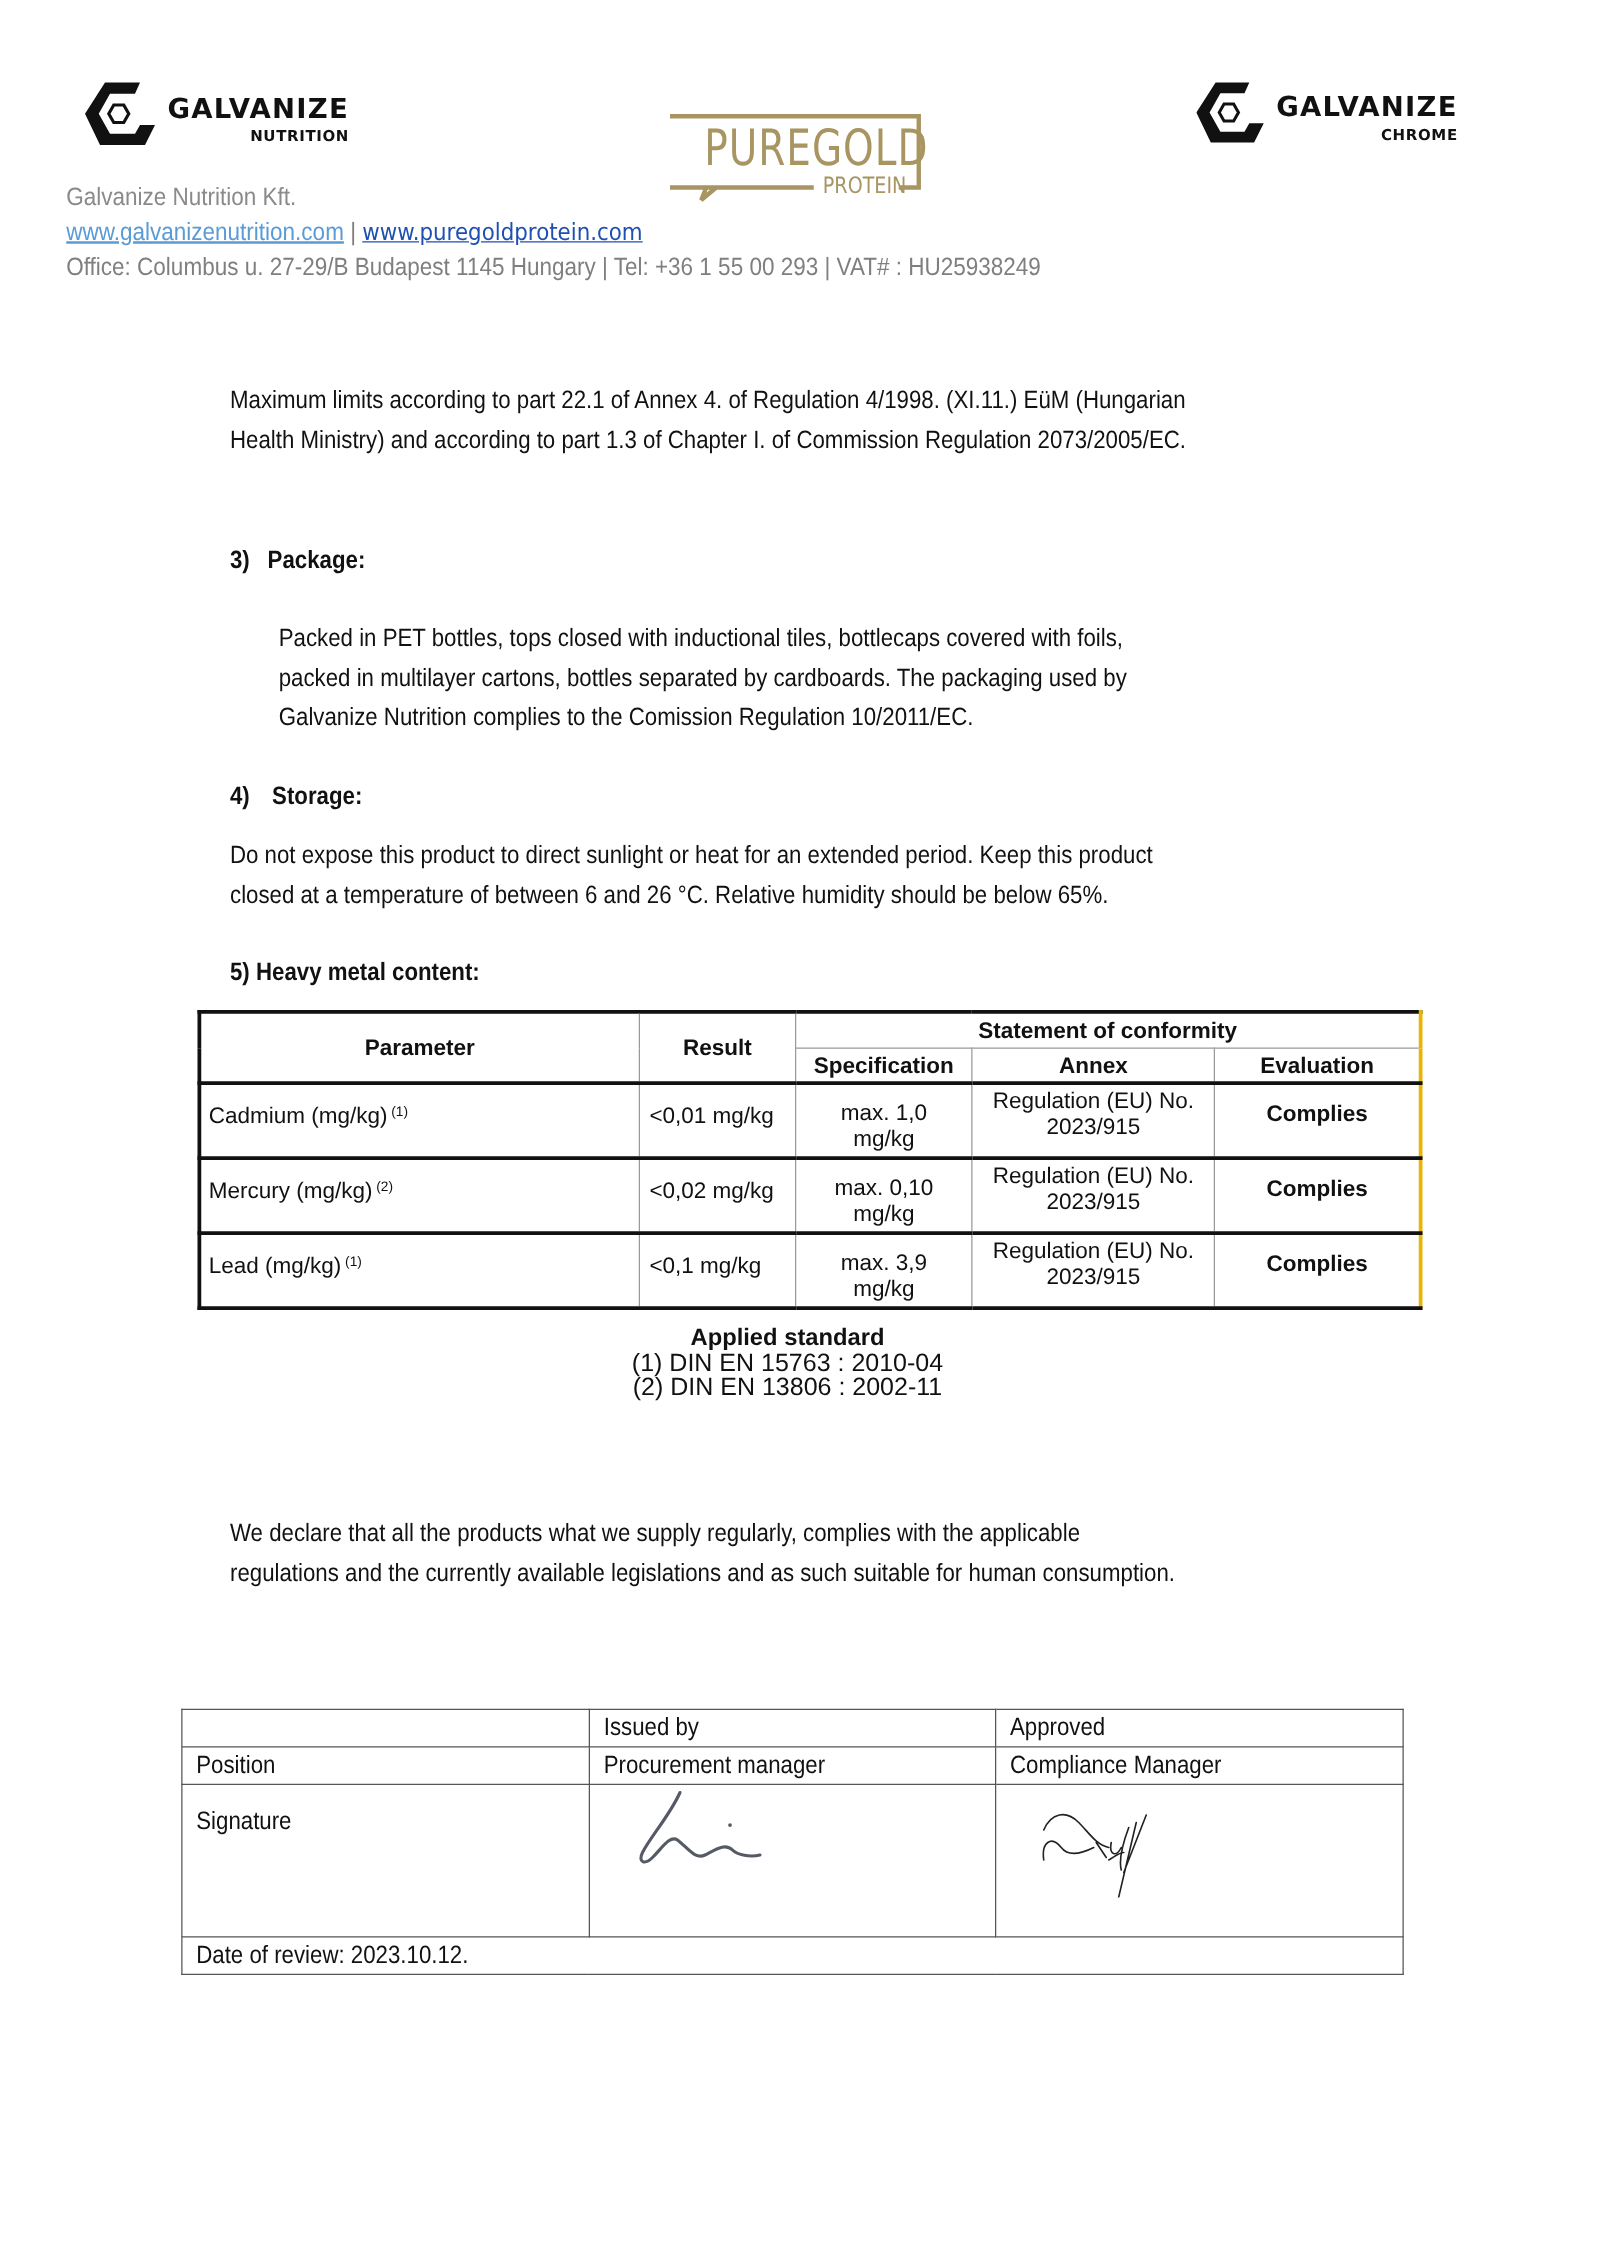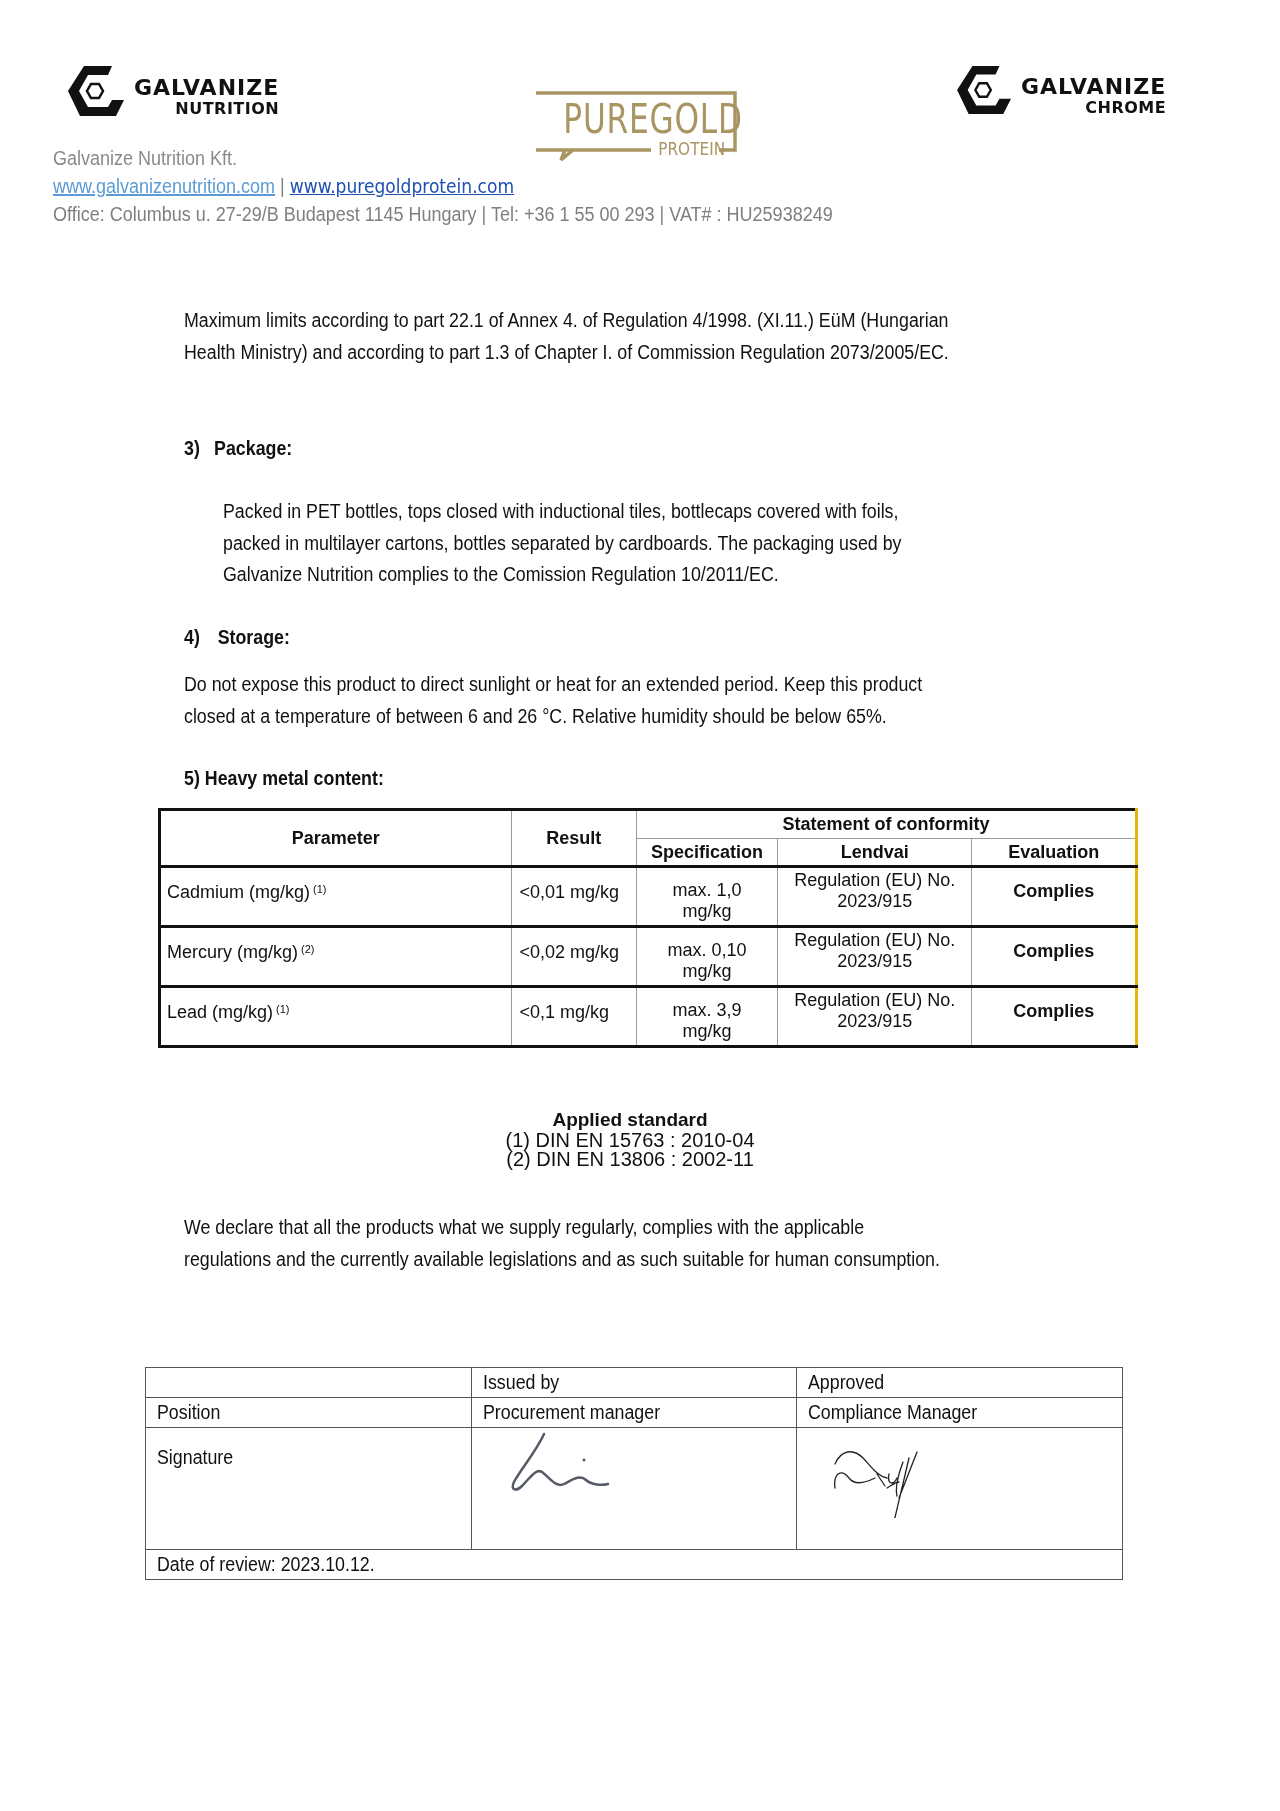--- a/index.html
+++ b/index.html
@@ -5,21 +5,21 @@
   html, body { margin: 0; padding: 0; background: #ffffff; }
   body { width: 1280px; height: 1811px; position: relative; overflow: hidden;
          font-family: "Liberation Sans", sans-serif; color: #000; }
   .abs { position: absolute; }
 
   
   .logo-galv { position: absolute; display: flex; align-items: center; }
   .logo-galv .word { font-family: "DejaVu Sans", sans-serif; font-weight: bold;
                      font-size: 22px; letter-spacing: 1px; line-height: 30px; color: #111; }
   .logo-galv .sub { font-family: "DejaVu Sans", sans-serif; font-weight: bold;
-                    font-size: 16px; text-align: right; letter-spacing: 0.5px; line-height: 12px; color: #111; }
+                    font-size: 12px; text-align: right; letter-spacing: 0.5px; line-height: 12px; color: #111; }
   .puregold { position: absolute; left: 533px; top: 65px; width: 205px; height: 70px; margin-top: 25px; }
 
   
   .company { position: absolute; left: 53px; top: 144px; font-family: "Liberation Sans", sans-serif;
              font-size: 20px; line-height: 28px; color: #7f7f7f; transform: scaleX(0.9); transform-origin: left top; white-space: nowrap; }
   .company .l1 { color: #8a8a8a; }
   .company .link1 { color: #5b9bd5; text-decoration: underline; }
   .company .link2 { color: #1f4fb0; text-decoration: underline; font-family: "DejaVu Sans", sans-serif; font-size: 19px; }
   .company .sep { color: #7f7f7f; }
 
@@ -40,21 +40,21 @@
   table.hm tr.hdr1 { height: 29px; }
   table.hm tr.hdr2 { height: 28px; }
   table.hm tr.data { height: 60px; }
   table.hm td.param { text-align: left; padding-left: 6px; vertical-align: top; padding-top: 14px; }
   table.hm td.result { text-align: left; padding-left: 8px; vertical-align: top; padding-top: 14px; }
   table.hm td.spec { text-align: center; vertical-align: top; padding-top: 12px; line-height: 21px; }
   table.hm td.source { text-align: center; vertical-align: top; padding-top: 2px; line-height: 21px; }
   table.hm td.eval { text-align: center; font-weight: bold; vertical-align: top; padding-top: 13px; }
   sup.fn { font-size: 11px; vertical-align: 5px; margin-left: 3px; }
 
-  .applied { position: absolute; left: 480px; top: 1109px; width: 300px; text-align: center;
+  .applied { position: absolute; left: 480px; top: 1060px; width: 300px; text-align: center;
              font-family: "Liberation Sans", sans-serif; color: #111; }
   .applied .t { font-weight: bold; font-size: 19px; line-height: 22px; }
   .applied .s { font-size: 20px; line-height: 19px; }
 
   
   table.sig { position: absolute; left: 145px; top: 1336px; width: 978px; border-collapse: collapse;
               font-family: "Liberation Sans", sans-serif; font-size: 20px; color: #111; margin-top: 31px; }
   table.sig td { border: 1.5px solid #555; padding: 0 0 0 11px; vertical-align: middle; }
   table.sig tr.r { height: 30px; }
   table.sig tr.rsig { height: 122px; }
@@ -134,21 +134,21 @@
       <col style="width:165px">
   </colgroup>
   <tbody>
       <tr class="hdr1">
     <th rowspan="2" class="thick-top thick-bottom left-edge">Parameter</th>
     <th rowspan="2" class="thick-top thick-bottom">Result</th>
     <th colspan="3" class="thick-top right-edge">Statement of conformity</th>
   </tr>
   <tr class="hdr2">
     <th class="thick-bottom">Specification</th>
-    <th class="thick-bottom">Lendvai</th>
+    <th class="thick-bottom">Annex</th>
     <th class="thick-bottom right-edge">Evaluation</th>
   </tr>
   <tr class="data">
     <td class="param left-edge thick-bottom"><span>Cadmium (mg/kg)</span><sup class="fn">(1)</sup></td>
     <td class="result thick-bottom">&lt;0,01 mg/kg</td>
     <td class="spec thick-bottom">
           <div>max. 1,0</div>
           <div>mg/kg</div>
         </td>
     <td class="source thick-bottom">

